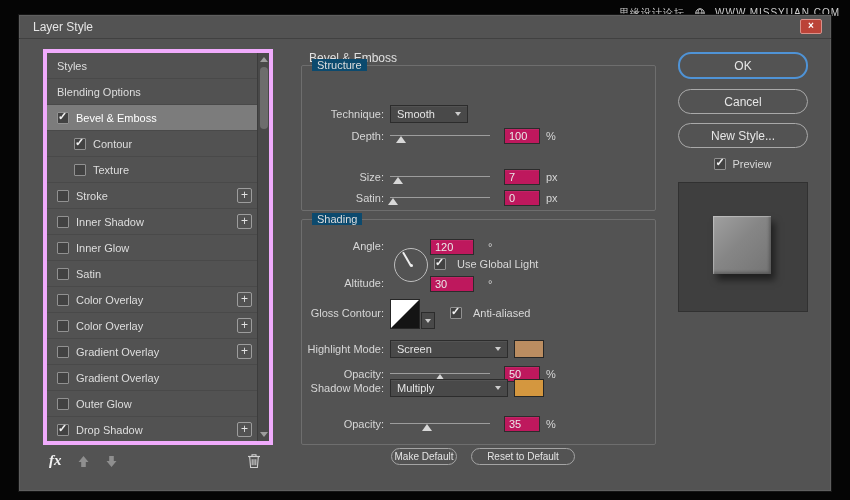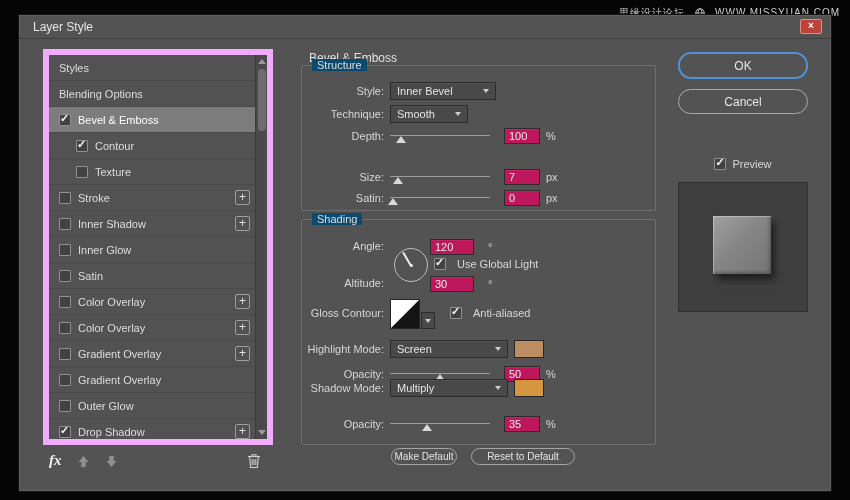--- a/index.html
+++ b/index.html
@@ -15,21 +15,21 @@
   .dialog { position:absolute; left:18px; top:14px; width:814px; height:478px; background:#535353;
             border:1px solid #151515; box-shadow:inset 0 0 0 1px #5f5f5f; }
   .titlebar { position:absolute; left:0; top:0; right:0; height:24px; border-bottom:1px solid #414141; }
   .title { position:absolute; left:14px; top:5px; font-size:12px; color:#e6e6e6; }
   .closebtn { position:absolute; right:9px; top:4px; width:22px; height:15px; background:#bb4338;
               border:1px solid #d8918a; border-radius:2px; color:#fff; font-size:10px; font-weight:bold;
               text-align:center; line-height:12px; }
 
   
   .sidebar { position:absolute; left:24px; top:34px; width:230px; height:396px;
-             border:6px solid #f0abfc; background:#525252; }
+             border:4px solid #f0abfc; background:#525252; }
   .srows { position:absolute; top:0; left:0; bottom:0; right:12px; overflow:hidden; }
   .srow { height:26px; display:flex; align-items:center; padding-left:10px; position:relative;
           border-bottom:1px solid #494949; font-size:11px; color:#dedede; }
   .srow.indent { padding-left:27px; }
   .srow.selected { background:#7c7c7c; color:#ffffff; }
   .srow .checkbox { margin-right:7px; }
   .srow-label { white-space:nowrap; }
   .plusbtn { position:absolute; right:5px; top:5px; width:15px; height:15px; border:1px solid #9d9d9d;
              border-radius:2px; color:#e4e4e4; font-size:12px; line-height:12px; text-align:center; }
   .plusbtn::after { content:'+'; }
@@ -233,27 +233,20 @@
       <path d="M2.7 4 l0.9 10.5 h6.8 L11.3 4" stroke="#d2d2d2" stroke-width="1.1" fill="none"></path>
       <path d="M5.2 6.2 v6 M7 6.2 v6 M8.8 6.2 v6" stroke="#d2d2d2" stroke-width="1" fill="none"></path>
     </svg>
   </div>
 
   <div class="panel-title">Bevel &amp; Emboss</div>
 
   <div class="group group-structure">
     <span class="legend">Structure</span>
 
-    <div class="grow" style="top:16px">
-      <span class="glabel">Style:</span>
-      <div class="dropdown" style="width:106px">
-        <span class="dd-value">Inner Bevel</span>
-        <span class="dd-arrow"></span>
-      </div>
-    </div>
 
     <div class="grow" style="top:39px">
       <span class="glabel">Technique:</span>
       <div class="dropdown" style="width:78px">
         <span class="dd-value">Smooth</span>
         <span class="dd-arrow"></span>
       </div>
     </div>
 
     <div class="grow" style="top:61px">
@@ -354,20 +347,21 @@
       <div class="valuebox">35</div>
       <span class="unit">%</span>
     </div>
   </div>
 
   <div class="fbtn fbtn-make">Make Default</div>
   <div class="fbtn fbtn-reset">Reset to Default</div>
 
   <div class="btn btn-ok">OK</div>
   <div class="btn btn-cancel">Cancel</div>
+  <div class="btn btn-new">New Style...</div>
 
   <div class="preview-row">
     <span class="checkbox checked"></span>
     <span class="cb-label">Preview</span>
   </div>
 
   <div class="preview-box">
     <div class="preview-square"></div>
   </div>
 

